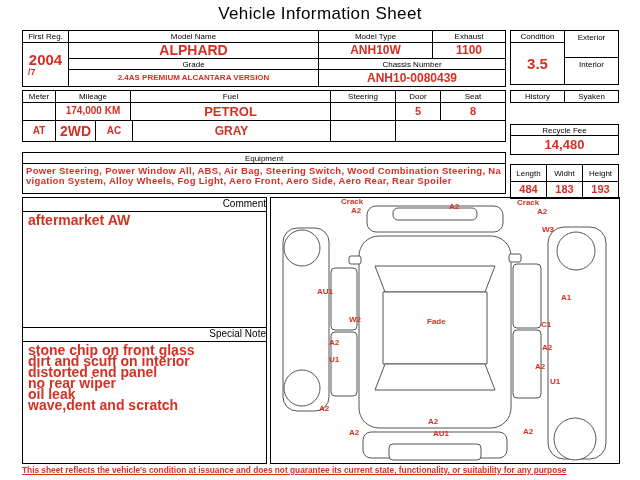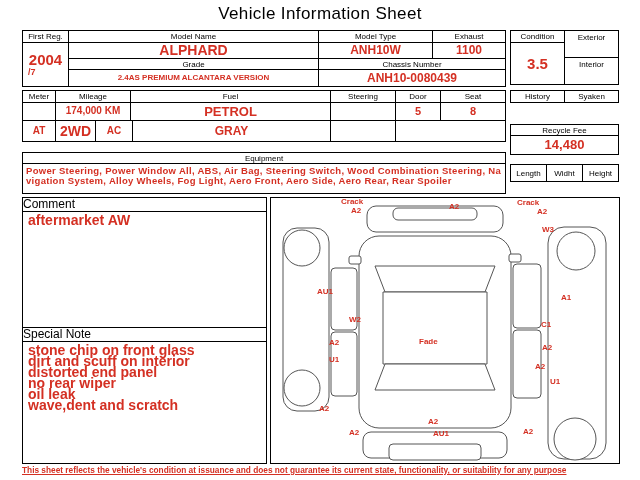--- a/index.html
+++ b/index.html
@@ -20,22 +20,22 @@
   #t1{left:22px;top:30px;width:483px;}
   #ra{left:510px;top:30px;width:108px;}
   #t2{left:22px;top:90px;width:483px;}
   #rb{left:510px;top:90px;width:108px;}
   #t3{left:22px;top:120px;width:483px;}
   #rc{left:510px;top:124px;width:108px;}
   #t4{left:22px;top:152px;width:483px;}
   #rd{left:510px;top:164px;width:108px;}
   #left-box{position:absolute;left:22px;top:197px;width:243px;height:265px;
             border:1px solid #000;display:flex;flex-direction:column;}
-  .strip{height:13px;line-height:12px;border-bottom:1px solid #000;font-size:12px;
-         text-align:left;color:#000;flex:0 0 auto;}
+  .strip{height:13px;line-height:12px;border-bottom:1px solid #000;font-size:10px;
+         text-align:right;color:#000;flex:0 0 auto;}
   .strip.topline{border-top:1px solid #000;}
   .note-body{padding:3px 5px;color:var(--red);font-weight:bold;font-size:14px;
              line-height:11px;white-space:pre-line;}
   #comment-body{height:109px;flex:0 0 auto;}
   #special-body{flex:1 1 auto;}
   #diagram-box{position:absolute;left:270px;top:197px;width:348px;height:265px;
                border:1px solid #000;}
   #diagram-box svg{position:absolute;left:0;top:0;}
   #marks-layer{position:absolute;left:0;top:0;right:0;bottom:0;}
   .mark{position:absolute;color:var(--red);font-weight:bold;font-size:8px;
@@ -199,20 +199,25 @@
         <col style="width:36px">
         <col style="width:36px">
         <col style="width:36px">
       </colgroup>
     <tbody>
         <tr style="height:17px">
       <td class="h">Length</td>
       <td class="h">Widht</td>
       <td class="h">Height</td>
     </tr>
+    <tr style="height:17px">
+      <td class="v">484</td>
+      <td class="v">183</td>
+      <td class="v">193</td>
+    </tr>
   </tbody>
     </table>
 
   <div id="left-box">
     <div class="strip">Comment</div>
     <div class="note-body" id="comment-body">aftermarket AW</div>
     <div class="strip topline">Special Note</div>
     <div class="note-body" id="special-body">stone chip on front glass
 dirt and scuff on interior
 distorted end panel
@@ -257,21 +262,21 @@
     <div id="marks-layer">
         <span class="mark" style="left: 70px; top: 0px;">Crack</span>
         <span class="mark" style="left: 80px; top: 9px;">A2</span>
         <span class="mark" style="left: 178px; top: 5px;">A2</span>
         <span class="mark" style="left: 246px; top: 1px;">Crack</span>
         <span class="mark" style="left: 266px; top: 10px;">A2</span>
         <span class="mark" style="left: 271px; top: 28px;">W3</span>
         <span class="mark" style="left: 46px; top: 90px;">AU1</span>
         <span class="mark" style="left: 290px; top: 96px;">A1</span>
         <span class="mark" style="left: 78px; top: 118px;">W2</span>
-        <span class="mark" style="left: 148px; top: 120px; margin-top: 20px;">Fade</span>
+        <span class="mark" style="left: 156px; top: 120px;">Fade</span>
         <span class="mark" style="left: 270px; top: 123px;">C1</span>
         <span class="mark" style="left: 58px; top: 141px;">A2</span>
         <span class="mark" style="left: 271px; top: 146px;">A2</span>
         <span class="mark" style="left: 58px; top: 158px;">U1</span>
         <span class="mark" style="left: 264px; top: 165px;">A2</span>
         <span class="mark" style="left: 279px; top: 180px;">U1</span>
         <span class="mark" style="left: 48px; top: 207px;">A2</span>
         <span class="mark" style="left: 157px; top: 220px;">A2</span>
         <span class="mark" style="left: 78px; top: 231px;">A2</span>
         <span class="mark" style="left: 162px; top: 232px;">AU1</span>

